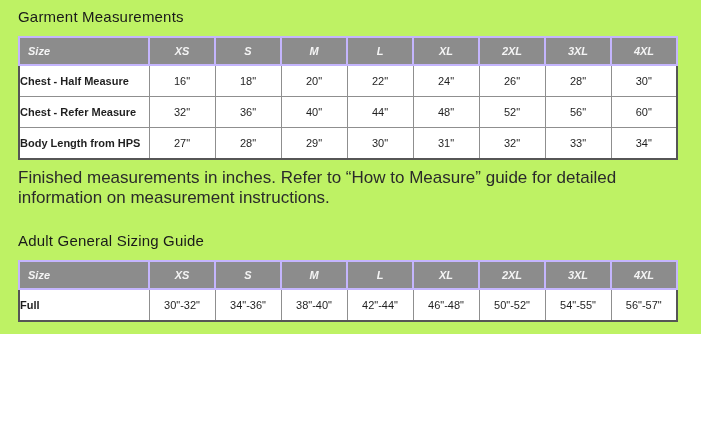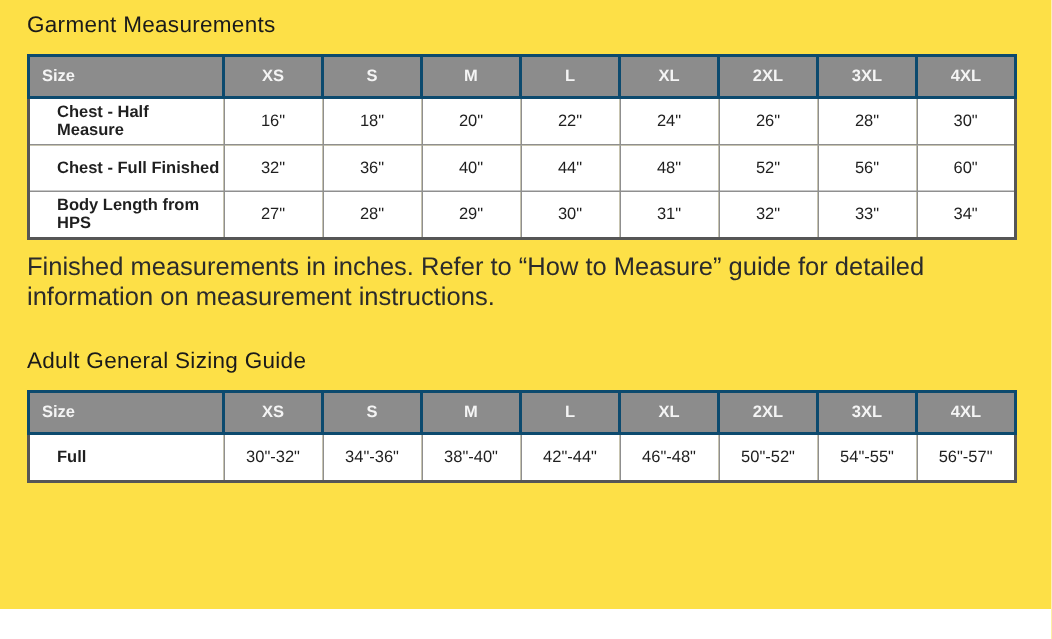--- a/index.html
+++ b/index.html
@@ -4,25 +4,25 @@
 <style>
   html, body {
     margin: 0;
     padding: 0;
     background: #ffffff;
     font-family: "Liberation Sans", "DejaVu Sans", sans-serif;
     color: #1f1f1f;
   }
   .page {
     width: 701px;
-    height: 406px;
+    height: 334px;
     box-sizing: border-box;
     padding: 8px 0 0 18px;
     overflow: hidden;
-    background: #fde047;
+    background: #bef264;
   }
   .section-title {
     font-size: 15px;
     font-weight: 400;
     color: #1a1a1a;
     margin: 0 0 11px 0;
     letter-spacing: 0.2px;
   }
   table.size-table {
     border-collapse: collapse;
@@ -30,42 +30,43 @@
     width: 658px;
     border: 2px solid #565656;
   }
   table.size-table col.label-col { width: 130px; }
   table.size-table col.size-col  { width: 66px; }
   table.size-table th {
     background: #8c8c8c;
     color: #f4f4f4;
     font-size: 11px;
     font-weight: 700;
-    border: 2px solid #0c4a6e;
+    border: 2px solid #c4b5fd;
     height: 26px;
     text-align: center;
     padding: 0 2px;
+    font-style: italic;
   }
   table.size-table th.label-head {
     text-align: left;
     padding-left: 8px;
   }
   table.size-table td {
     background: #ffffff;
     font-size: 11px;
     border: 1px solid #8f8f8f;
     height: 30px;
     text-align: center;
     padding: 0 2px;
     color: #1f1f1f;
   }
   table.size-table td.row-label {
     font-weight: 700;
     text-align: left;
-    padding-left: 18px;
+    padding-left: 0;
   }
   .footnote {
     font-size: 17px;
     color: #2b2b2b;
     margin: 8px 0 0 0;
   }
   .section-gap {
     margin-top: 24px;
   }
 </style>
@@ -107,21 +108,21 @@
             <td class="">16"</td>
             <td class="">18"</td>
             <td class="">20"</td>
             <td class="">22"</td>
             <td class="">24"</td>
             <td class="">26"</td>
             <td class="">28"</td>
             <td class="">30"</td>
           </tr>
           <tr>
-            <td class="row-label">Chest - Full Finished</td>
+            <td class="row-label">Chest - Refer Measure</td>
             <td class="">32"</td>
             <td class="">36"</td>
             <td class="">40"</td>
             <td class="">44"</td>
             <td class="">48"</td>
             <td class="">52"</td>
             <td class="">56"</td>
             <td class="">60"</td>
           </tr>
           <tr>

